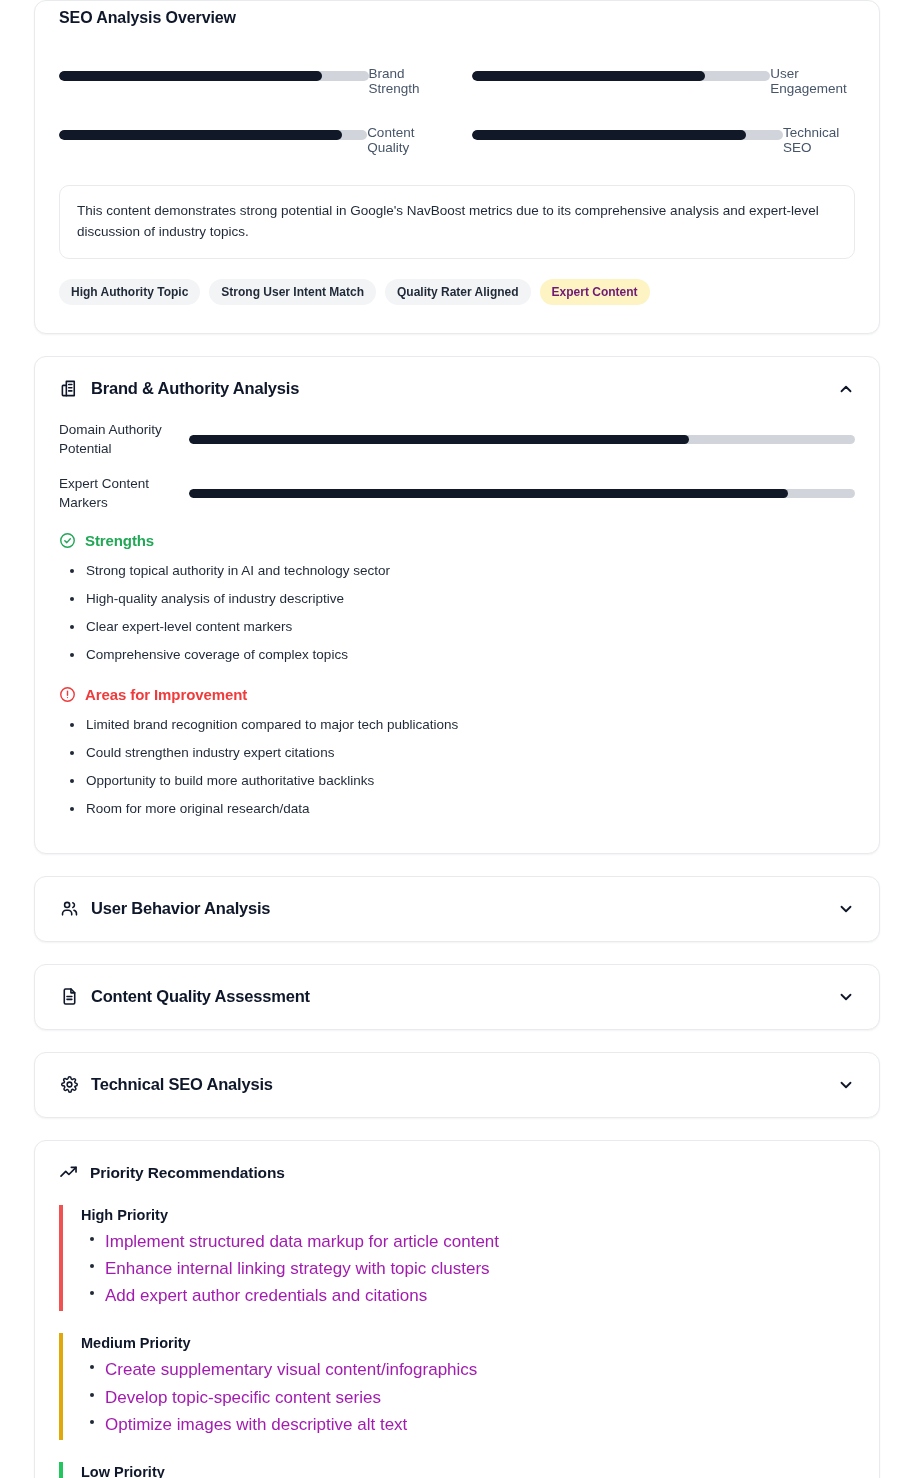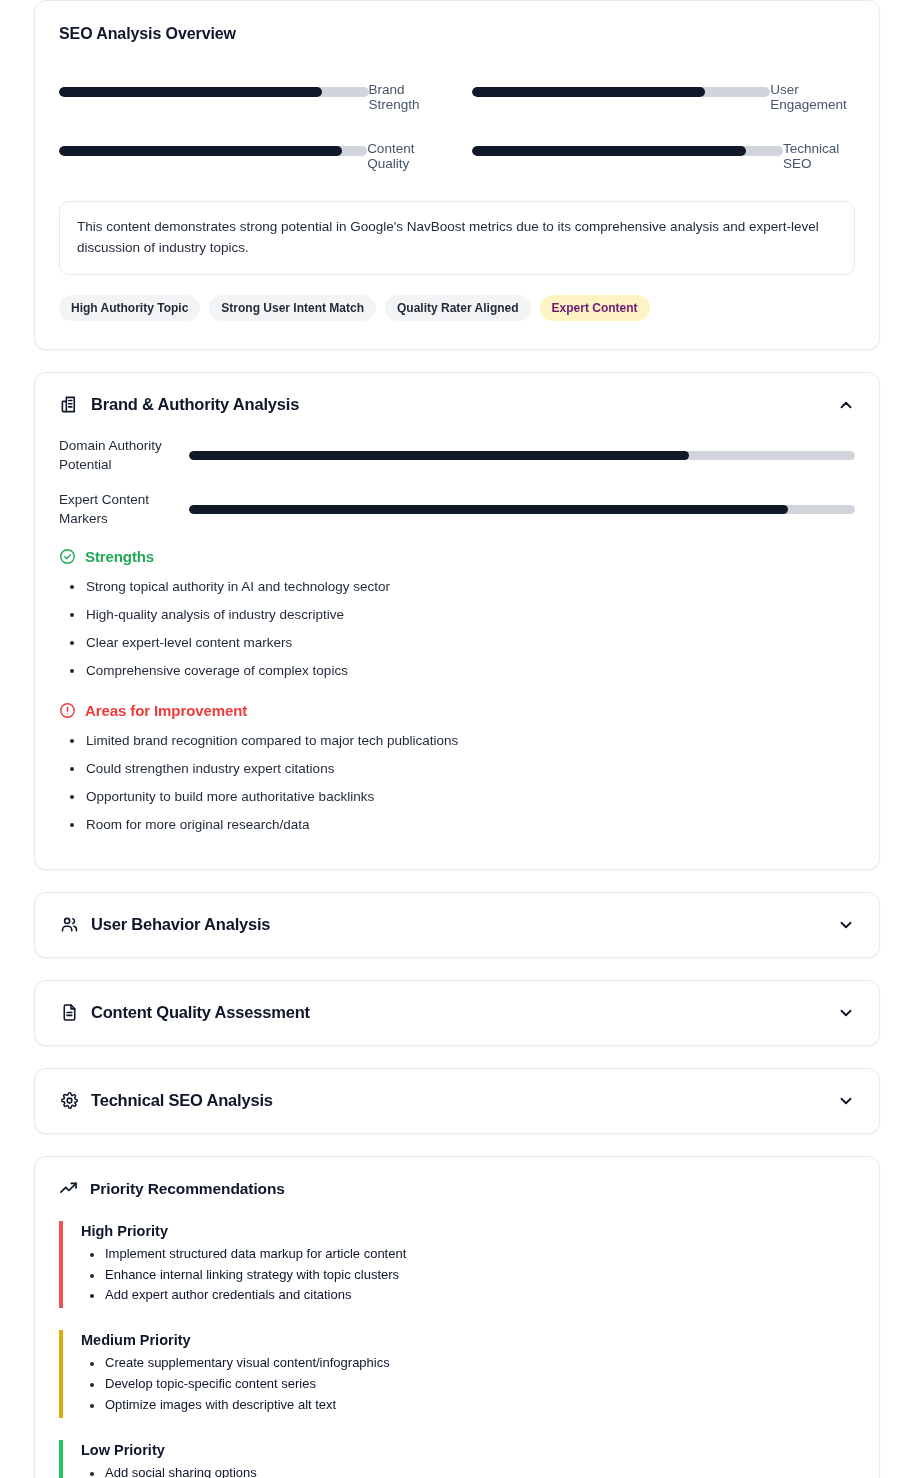--- a/index.html
+++ b/index.html
@@ -22,21 +22,21 @@
   }
 
   .card {
     background: #ffffff;
     border: 1px solid #e8eaed;
     border-radius: 12px;
     box-shadow: 0 1px 2px rgba(16,24,40,0.05);
   }
 
   
-  .overview { padding: 24px 24px 28px 24px; }
+  .overview { padding: 8px 24px 28px 24px; }
 
   .overview-title {
     font-size: 16px;
     font-weight: bold;
     color: #0f172a;
     letter-spacing: -0.1px;
     margin-bottom: 28px;
   }
 
   .metric-grid {
@@ -193,23 +193,23 @@
   .prio-label {
     font-size: 14.5px;
     font-weight: bold;
     color: #0f172a;
     margin-bottom: 5px;
   }
   .prio-block ul { list-style: none; padding-left: 4px; }
   .prio-block li {
     position: relative;
     padding-left: 20px;
-    font-size: 13px;
+    font-size: 17px;
     line-height: 1.6;
-    color: #0f172a;
+    color: #a21caf;
   }
   .prio-block li::before {
     content: "";
     position: absolute;
     left: 5px; top: 9px;
     width: 4px; height: 4px;
     border-radius: 50%;
     background: #1f2937;
   }
 </style>

